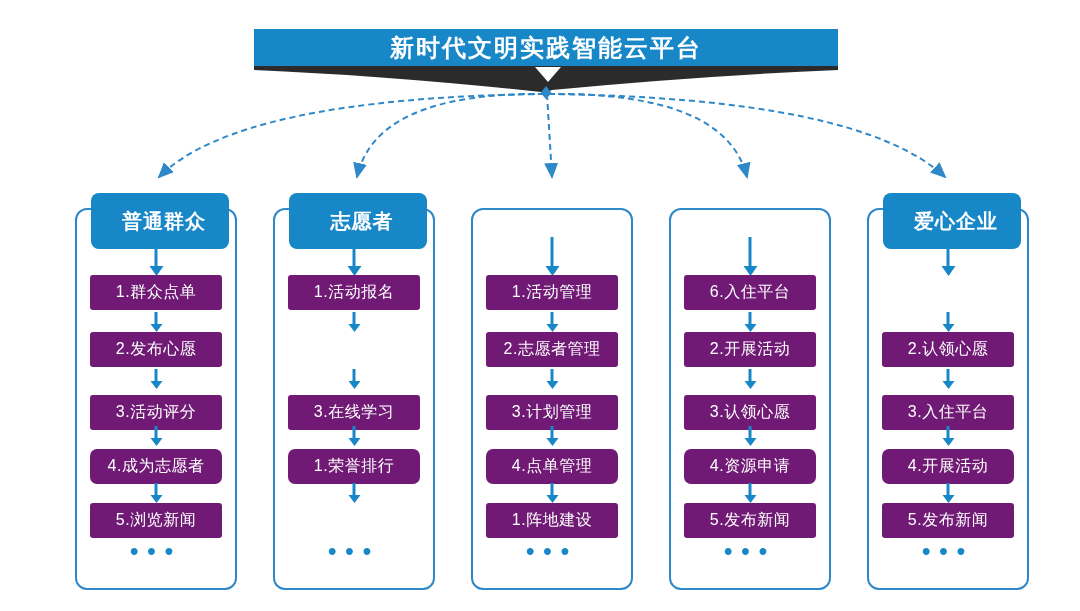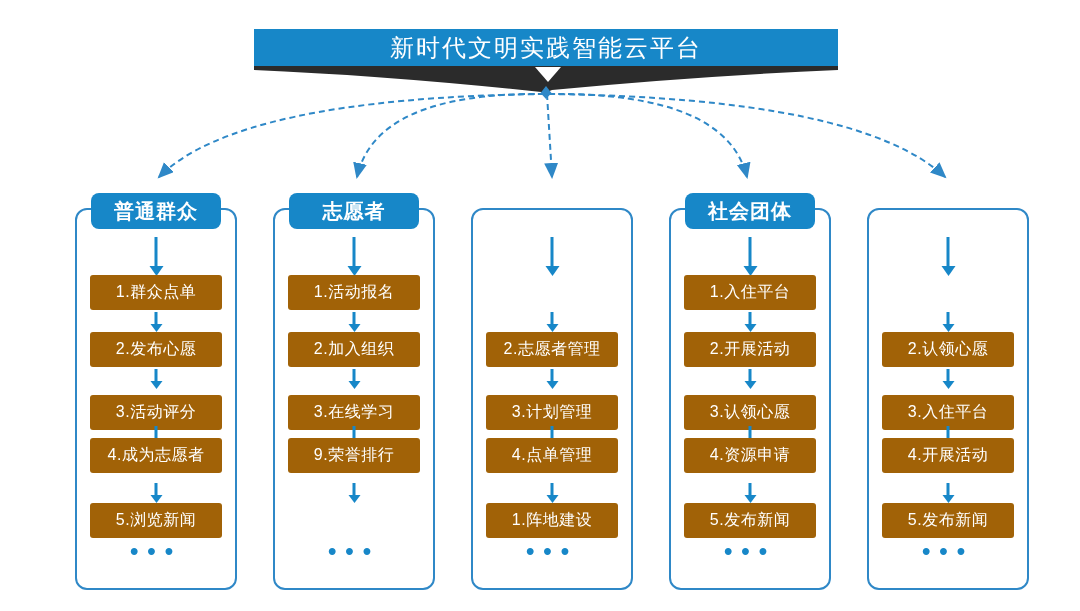--- a/index.html
+++ b/index.html
@@ -2,41 +2,41 @@
 <html><head>
 <meta charset="utf-8">
 <style>
   html,body{margin:0;padding:0;background:#fff;}
   .canvas{
     position:relative;width:1080px;height:611px;background:#ffffff;overflow:hidden;
     font-family:"Liberation Sans",sans-serif;
   }
   .title-bar{
     position:absolute;left:254px;top:29px;width:584px;height:37px;
-    background:#1787c8;color:#ffffff;font-size:24px;font-weight:normal;
+    background:#1787c8;color:#ffffff;font-size:24px;font-weight:bold;
     text-align:center;line-height:37px;letter-spacing:2px;z-index:3;
   }
   .overlay{position:absolute;left:0;top:0;width:1080px;height:611px;z-index:1;pointer-events:none;}
   .column{position:absolute;top:185px;width:162px;height:418px;z-index:2;}
   .col-1{left:75px;}  .col-2{left:273px;}  .col-3{left:471px;}  .col-4{left:669px;}  .col-5{left:867px;}
   .frame{
     position:absolute;left:0;top:23px;width:158px;height:378px;
     border:2px solid #2f88c7;border-radius:12px;background:transparent;z-index:1;
   }
   .header{
-    position:absolute;left:16px;top:8px;width:130px;height:36px;z-index:2;
+    position:absolute;left:16px;top:8px;width:130px;height:56px;z-index:2;
     background:#1787c8;border-radius:8px;color:#fff;font-size:20px;font-weight:bold;
-    display:flex;align-items:center;justify-content:center;letter-spacing:1px;
+    display:flex;align-items:center;justify-content:center;letter-spacing:1px;padding-left:8px;
   }
   .step{
     position:absolute;left:15px;width:132px;height:35px;z-index:2;
-    background:#a16207;border-radius:3px;color:#fff;font-size:16px;font-weight:500;
+    background:#701a75;border-radius:3px;color:#fff;font-size:16px;font-weight:500;
     display:flex;align-items:center;justify-content:center;letter-spacing:0.5px;
   }
-  .s1{top:90px;} .s2{top:147px;} .s3{top:210px;} .s4{top:253px;} .s5{top:318px;}
+  .s1{top:90px;} .s2{top:147px;} .s3{top:210px;} .s4{top:264px;border-radius:7px;} .s5{top:318px;}
   .varrow{
     position:absolute;left:50%;transform:translateX(-50%);
     width:3px;background:#1787c8;z-index:2;
   }
   .varrow::after{
     content:"";position:absolute;top:100%;left:50%;transform:translateX(-50%);
     width:0;height:0;border:6px solid transparent;border-top:8px solid #1787c8;border-bottom:0;
   }
   .varrow.long{top:52px;height:29px;}
   .varrow.long::after{border-width:7px;border-top-width:10px;border-bottom:0;}
@@ -87,61 +87,61 @@
     <div class="step s5">5.浏览新闻</div>
     <div class="more">•••</div>
   </div>
 
   <div class="column col-2">
     <div class="frame"></div>
     <div class="header">志愿者</div>
     <div class="varrow long"></div>
     <div class="step s1">1.活动报名</div>
     <div class="varrow small a1"></div>
-    <div class="step s2">2.加入组织</div>
     <div class="varrow small a2"></div>
     <div class="step s3">3.在线学习</div>
     <div class="varrow small a3"></div>
-    <div class="step s4">9.荣誉排行</div>
+    <div class="step s4">1.荣誉排行</div>
     <div class="varrow small a4"></div>
     <div class="more">•••</div>
   </div>
 
   <div class="column col-3">
     <div class="frame"></div>
     <div class="varrow long"></div>
+    <div class="step s1">1.活动管理</div>
     <div class="varrow small a1"></div>
     <div class="step s2">2.志愿者管理</div>
     <div class="varrow small a2"></div>
     <div class="step s3">3.计划管理</div>
     <div class="varrow small a3"></div>
     <div class="step s4">4.点单管理</div>
     <div class="varrow small a4"></div>
     <div class="step s5">1.阵地建设</div>
     <div class="more">•••</div>
   </div>
 
   <div class="column col-4">
     <div class="frame"></div>
-    <div class="header">社会团体</div>
     <div class="varrow long"></div>
-    <div class="step s1">1.入住平台</div>
+    <div class="step s1">6.入住平台</div>
     <div class="varrow small a1"></div>
     <div class="step s2">2.开展活动</div>
     <div class="varrow small a2"></div>
     <div class="step s3">3.认领心愿</div>
     <div class="varrow small a3"></div>
     <div class="step s4">4.资源申请</div>
     <div class="varrow small a4"></div>
     <div class="step s5">5.发布新闻</div>
     <div class="more">•••</div>
   </div>
 
   <div class="column col-5">
     <div class="frame"></div>
+    <div class="header">爱心企业</div>
     <div class="varrow long"></div>
     <div class="varrow small a1"></div>
     <div class="step s2">2.认领心愿</div>
     <div class="varrow small a2"></div>
     <div class="step s3">3.入住平台</div>
     <div class="varrow small a3"></div>
     <div class="step s4">4.开展活动</div>
     <div class="varrow small a4"></div>
     <div class="step s5">5.发布新闻</div>
     <div class="more">•••</div>

